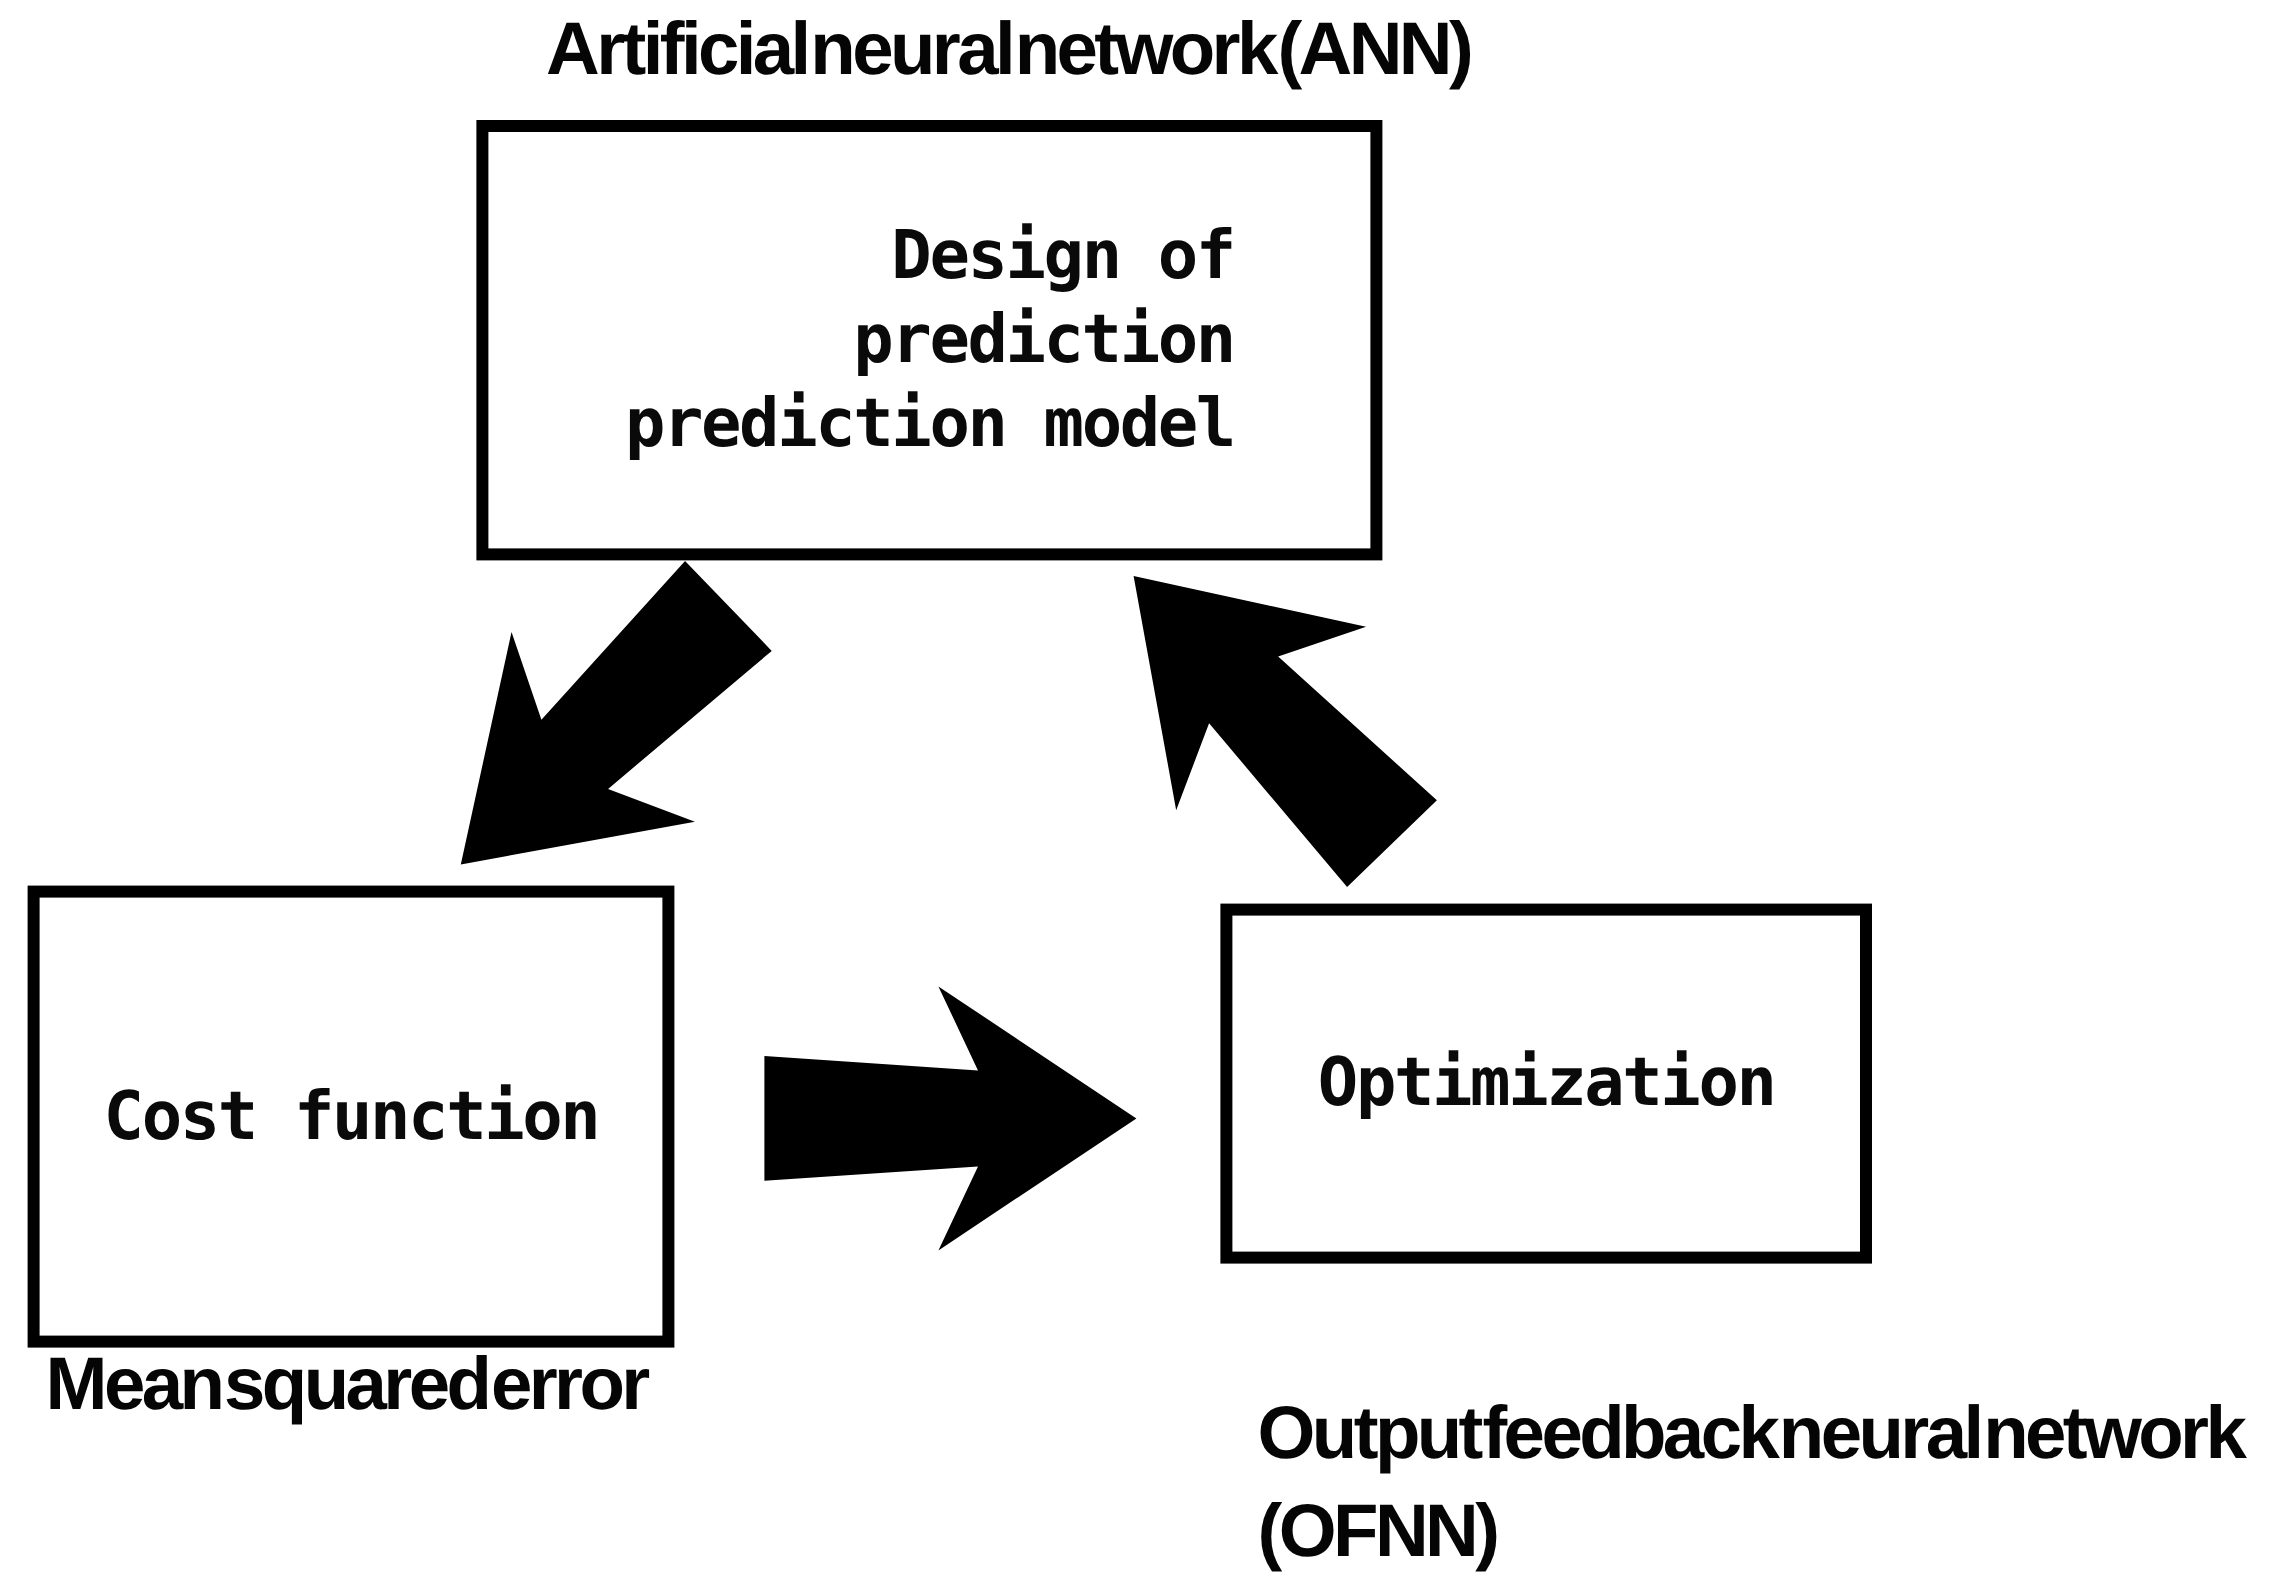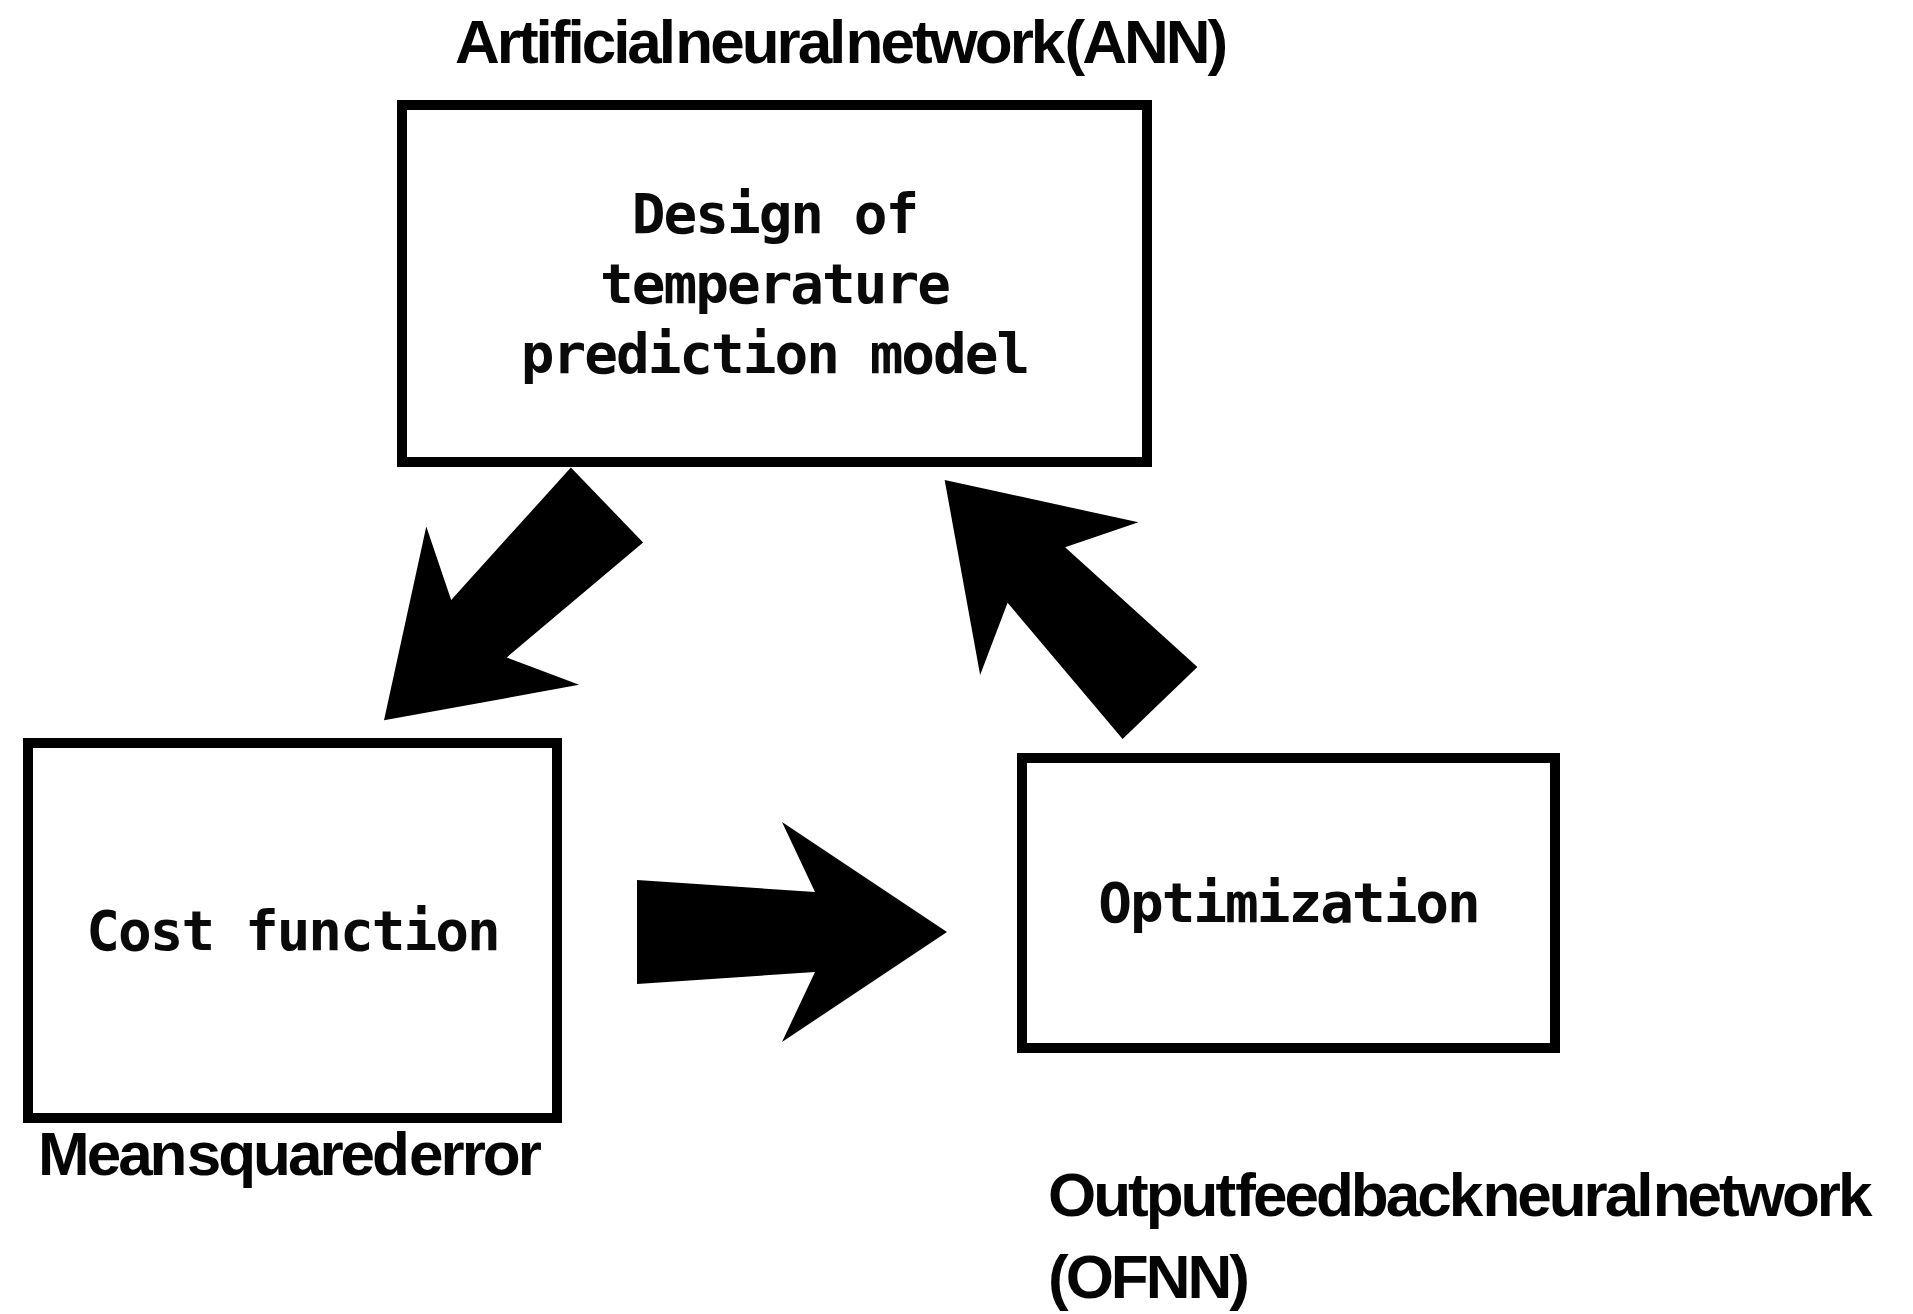--- a/index.html
+++ b/index.html
@@ -27,21 +27,21 @@
     color: #050505;
   }
   .box {
     position: absolute;
     box-sizing: border-box;
     border: 10px solid #000000;
     background: #ffffff;
     display: flex;
     align-items: center;
     justify-content: center;
-    text-align: center;
+    text-align: right;
   }
   .box-text {
     font-family: "DejaVu Sans Mono", monospace;
     font-weight: 700;
     font-size: 56px;
     line-height: 70px;
     letter-spacing: -2px;
     color: #0a0a0a;
     white-space: nowrap;
   }
@@ -64,21 +64,21 @@
 </head>
 <body>
 
 <div class="canvas">
 
   <div class="outer-label" style="left: 455px; top: 6px;">Artificial neural network (ANN)</div>
 
   <div class="box" style="left: 397px; top: 100px; width: 755px; height: 367px;">
     <div class="box-text">
       <div>Design of</div>
-      <div>temperature</div>
+      <div>prediction</div>
       <div>prediction model</div>
     </div>
   </div>
 
   <div class="box" style="left: 23px; top: 738px; width: 539px; height: 385px;">
     <div class="box-text">Cost function</div>
   </div>
 
   <div class="outer-label" style="left: 38px; top: 1118px;">Mean squared error</div>
 

